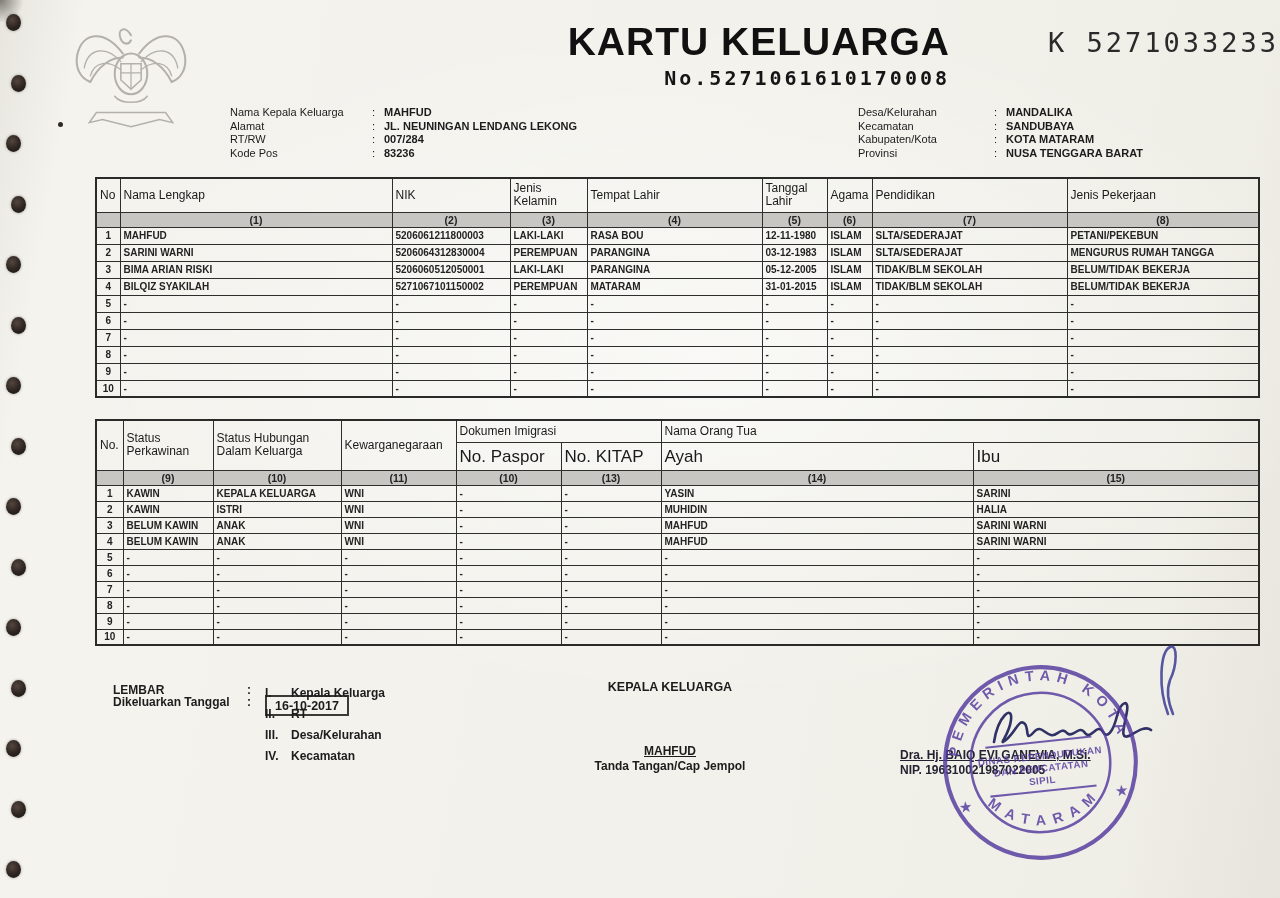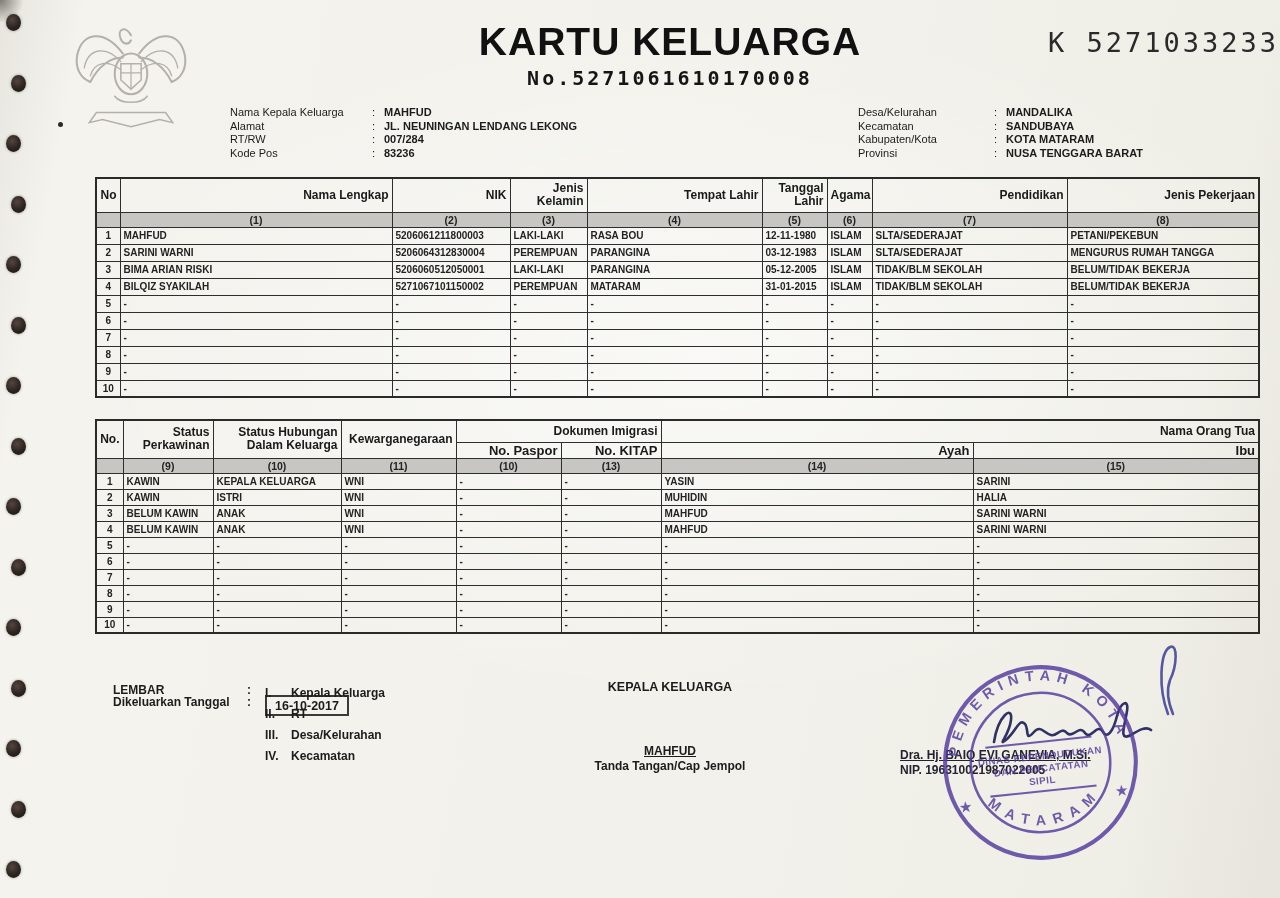--- a/index.html
+++ b/index.html
@@ -20,42 +20,42 @@
     position:absolute; width:15px; height:17px; border-radius:50%;
     background:radial-gradient(circle at 40% 35%, #55463e 0%, #2c2420 55%, #1a1512 100%);
     box-shadow:0 0 3px rgba(0,0,0,.35);
   }
   .emblem { position:absolute; left:70px; top:14px; }
 
   .corner-code {
     position:absolute; left:1048px; top:27px; font-family:"DejaVu Sans Mono", monospace;
     font-size:27px; letter-spacing:3px; color:#2a2a2a; white-space:nowrap;
   }
-  .title-block { position:absolute; left:390px; top:20px; width:560px; text-align:center; }
+  .title-block { position:absolute; left:390px; top:20px; width:560px; text-align:right; }
   .doc-title { font-size:39px; font-weight:bold; letter-spacing:1px; color:#111; }
   .card-number { margin-top:2px; font-family:"DejaVu Sans Mono", monospace; font-size:20px; font-weight:bold; letter-spacing:3px; color:#151515; }
 
   .kv-block { position:absolute; font-size:11px; line-height:13.6px; }
   .kv-left { left:222px; top:106px;margin-left:8px; }
   .kv-right { left:858px; top:106px; }
   .kv-row { display:flex; }
   .kv-left .kv-label { width:142px; }
   .kv-right .kv-label { width:136px; }
   .kv-colon { width:12px; }
   .kv-value { font-weight:bold; white-space:nowrap; }
 
   table { position:absolute; left:95px; width:1163px; border-collapse:collapse; table-layout:fixed; }
   .t1 { top:177px; }
   .t2 { top:419px; }
   td { border:1px solid #2e2e2c; font-size:10px; font-weight:bold; padding:0 3px; overflow:hidden; white-space:nowrap; color:#232323; }
   table { border:2px solid #2a2a28; }
-  tr.h1 td, tr.h2 td { font-size:12px; font-weight:bold; text-align:right; white-space:normal; line-height:13px; color:#1a1a1a; }
+  tr.h1 td, tr.h2 td { font-size:12px; font-weight:normal; text-align:left; white-space:normal; line-height:13px; color:#1a1a1a; }
   .t1 tr.h1 td { height:34px; }
   .t2 tr.h1 td { height:22px; }
-  .t2 tr.h2 td { height:16px; font-size:13px; }
+  .t2 tr.h2 td { height:28px; font-size:17px; }
   tr.numrow td { background:#c7c6c2; height:15px; text-align:center; font-weight:bold; font-size:10.5px; padding:0; }
   .t1 tbody td { height:17px; }
   .t2 tbody td { height:16px; }
   tbody td:first-child { text-align:center; }
 
   .footer-issued { position:absolute; left:113px; top:695px; font-size:12px; font-weight:bold; display:flex; }
   .footer-issued .lbl { width:134px; }
   .footer-issued .col { width:18px; }
   .date-box { border:2px solid #3a3a38; padding:0 8px; height:21px; line-height:19px; font-size:12.5px; }
   .lembar { position:absolute; left:113px; top:683px; font-size:12px; font-weight:bold; display:flex; }

